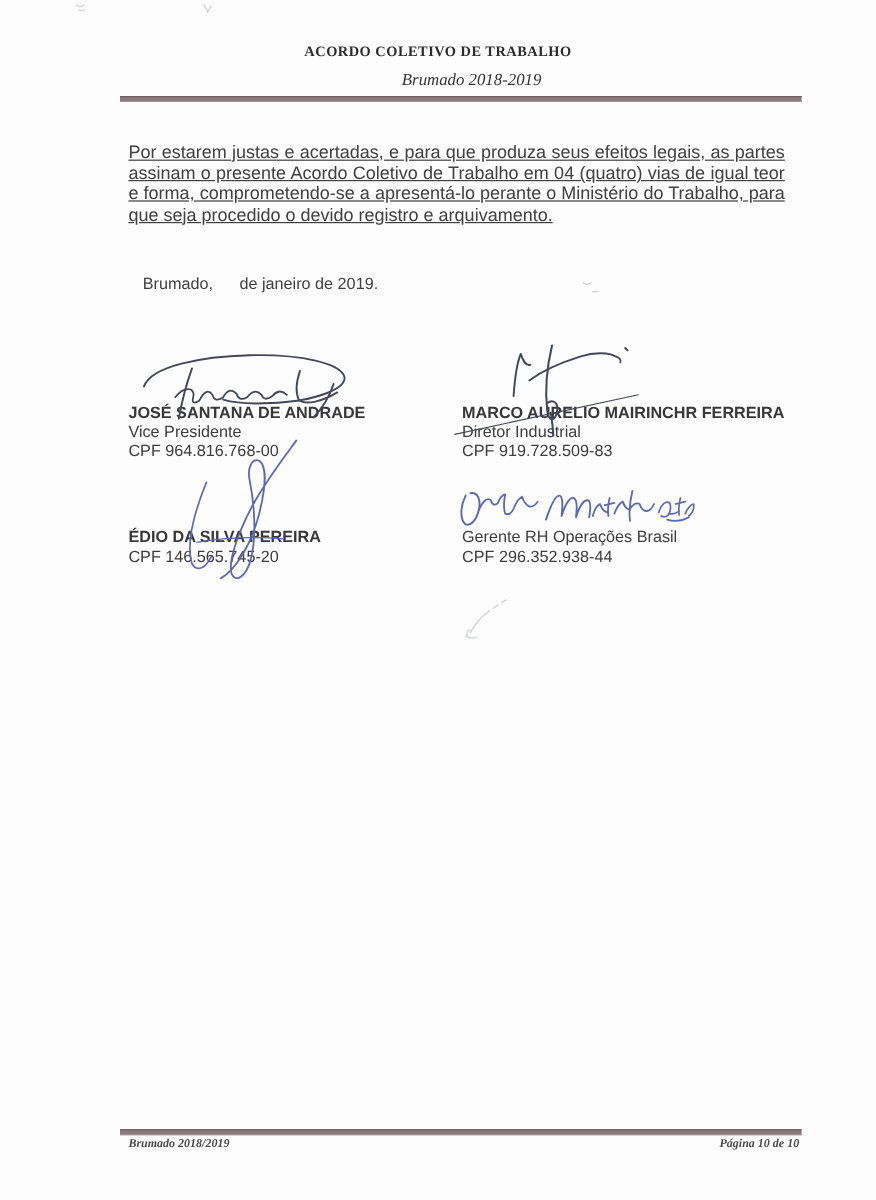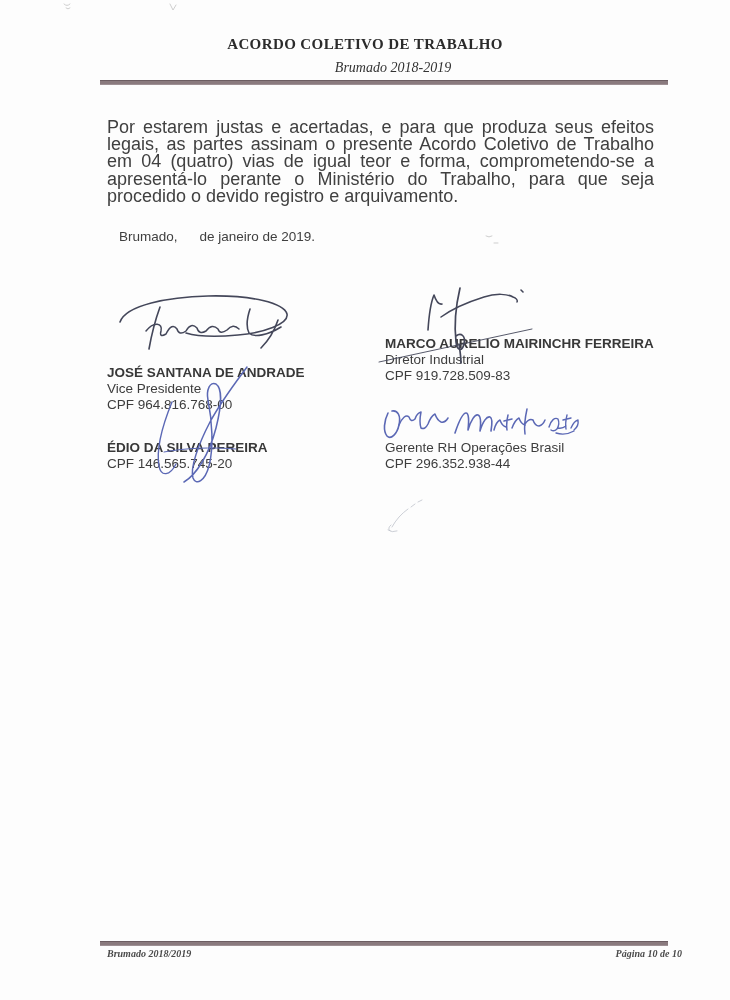--- a/index.html
+++ b/index.html
@@ -10,76 +10,76 @@
     background: #fdfdfd;
     overflow: hidden;
     font-family: "Liberation Sans", sans-serif;
     color: var(--text, #3d3d3d);
   }
   
   .doc-title {
     position: absolute; top: 36px; left: 0; width: 730px;
     text-align: center;
     font-family: "Liberation Serif", serif;
-    font-weight: bold; font-size: 15px; letter-spacing: .4px;
+    font-weight: bold; font-size: 12px; letter-spacing: .4px;
     color: #2b2b2b;
   }
   .doc-subtitle {
     position: absolute; top: 60px; left: 0; width: 730px;
     text-align: center;
     font-family: "Liberation Serif", serif;
     font-style: italic; font-size: 14px; color: #333; padding-left: 28px;
   }
   .rule {
     position: absolute; left: 100px; width: 568px; height: 3px;
     background: var(--rule, #8a7a7e);
     border-top: 1px solid #6c5d62;
     border-bottom: 1px solid #9e9094;
   }
   .rule.top { top: 80px; }
   .rule.bottom { top: 941px; }
   
   .body-par {
     position: absolute; left: 107px; top: 119px; width: 547px;
-    font-size: 18px; line-height: 17.2px;
-    text-align: justify; color: #404040;
+    font-size: 15px; line-height: 17.2px;
+    text-align: justify; color: #404040; text-decoration: underline;
   }
   .dateline {
     position: absolute; left: 119px; top: 229px;
     font-size: 13.5px; color: #404040;
   }
   .dateline .rest { margin-left: 22px; }
   
   .sig-block {
     position: absolute; width: 290px;
     font-size: 13.5px; line-height: 16px; color: #3d3d3d;
   }
   .sig-block .name { font-weight: bold; color: #383838; }
-  .blk-1 { left: 107px; top: 336px; margin-top: 29px; }
+  .blk-1 { left: 107px; top: 336px; }
   .blk-2 { left: 385px; top: 336px; }
   .blk-3 { left: 107px; top: 440px; }
   .blk-4 { left: 385px; top: 440px; }
   
   .sig-overlay {
     position: absolute; left: 0; top: 0; width: 730px; height: 1000px;
     pointer-events: none;
   }
   .ink-dark  { stroke: var(--ink-dark, #44475a); fill: none; stroke-linecap: round; stroke-linejoin: round; }
   .ink-blue  { stroke: var(--ink-blue, #5b68b5); fill: none; stroke-linecap: round; stroke-linejoin: round; }
   .pencil    { stroke: #bfc3cc; fill: none; stroke-linecap: round; opacity: .8; }
   .artifact  { stroke: #c9c9c9; fill: none; stroke-linecap: round; opacity: .9; }
   
   .footer-text {
     position: absolute; top: 948px;
     font-family: "Liberation Serif", serif;
     font-style: italic; font-weight: bold;
     font-size: 10px; color: #4a4a4a;
   }
   .footer-text.left { left: 107px; }
-  .footer-text.right { right: 48px; text-align: right; }
+  .footer-text.right { right: 64px; text-align: right; }
 </style>
 </head>
 <body>
 
 <div class="page">
 
   <div class="doc-title">ACORDO COLETIVO DE TRABALHO</div>
   <div class="doc-subtitle">Brumado 2018-2019</div>
   <div class="rule top"></div>
 

